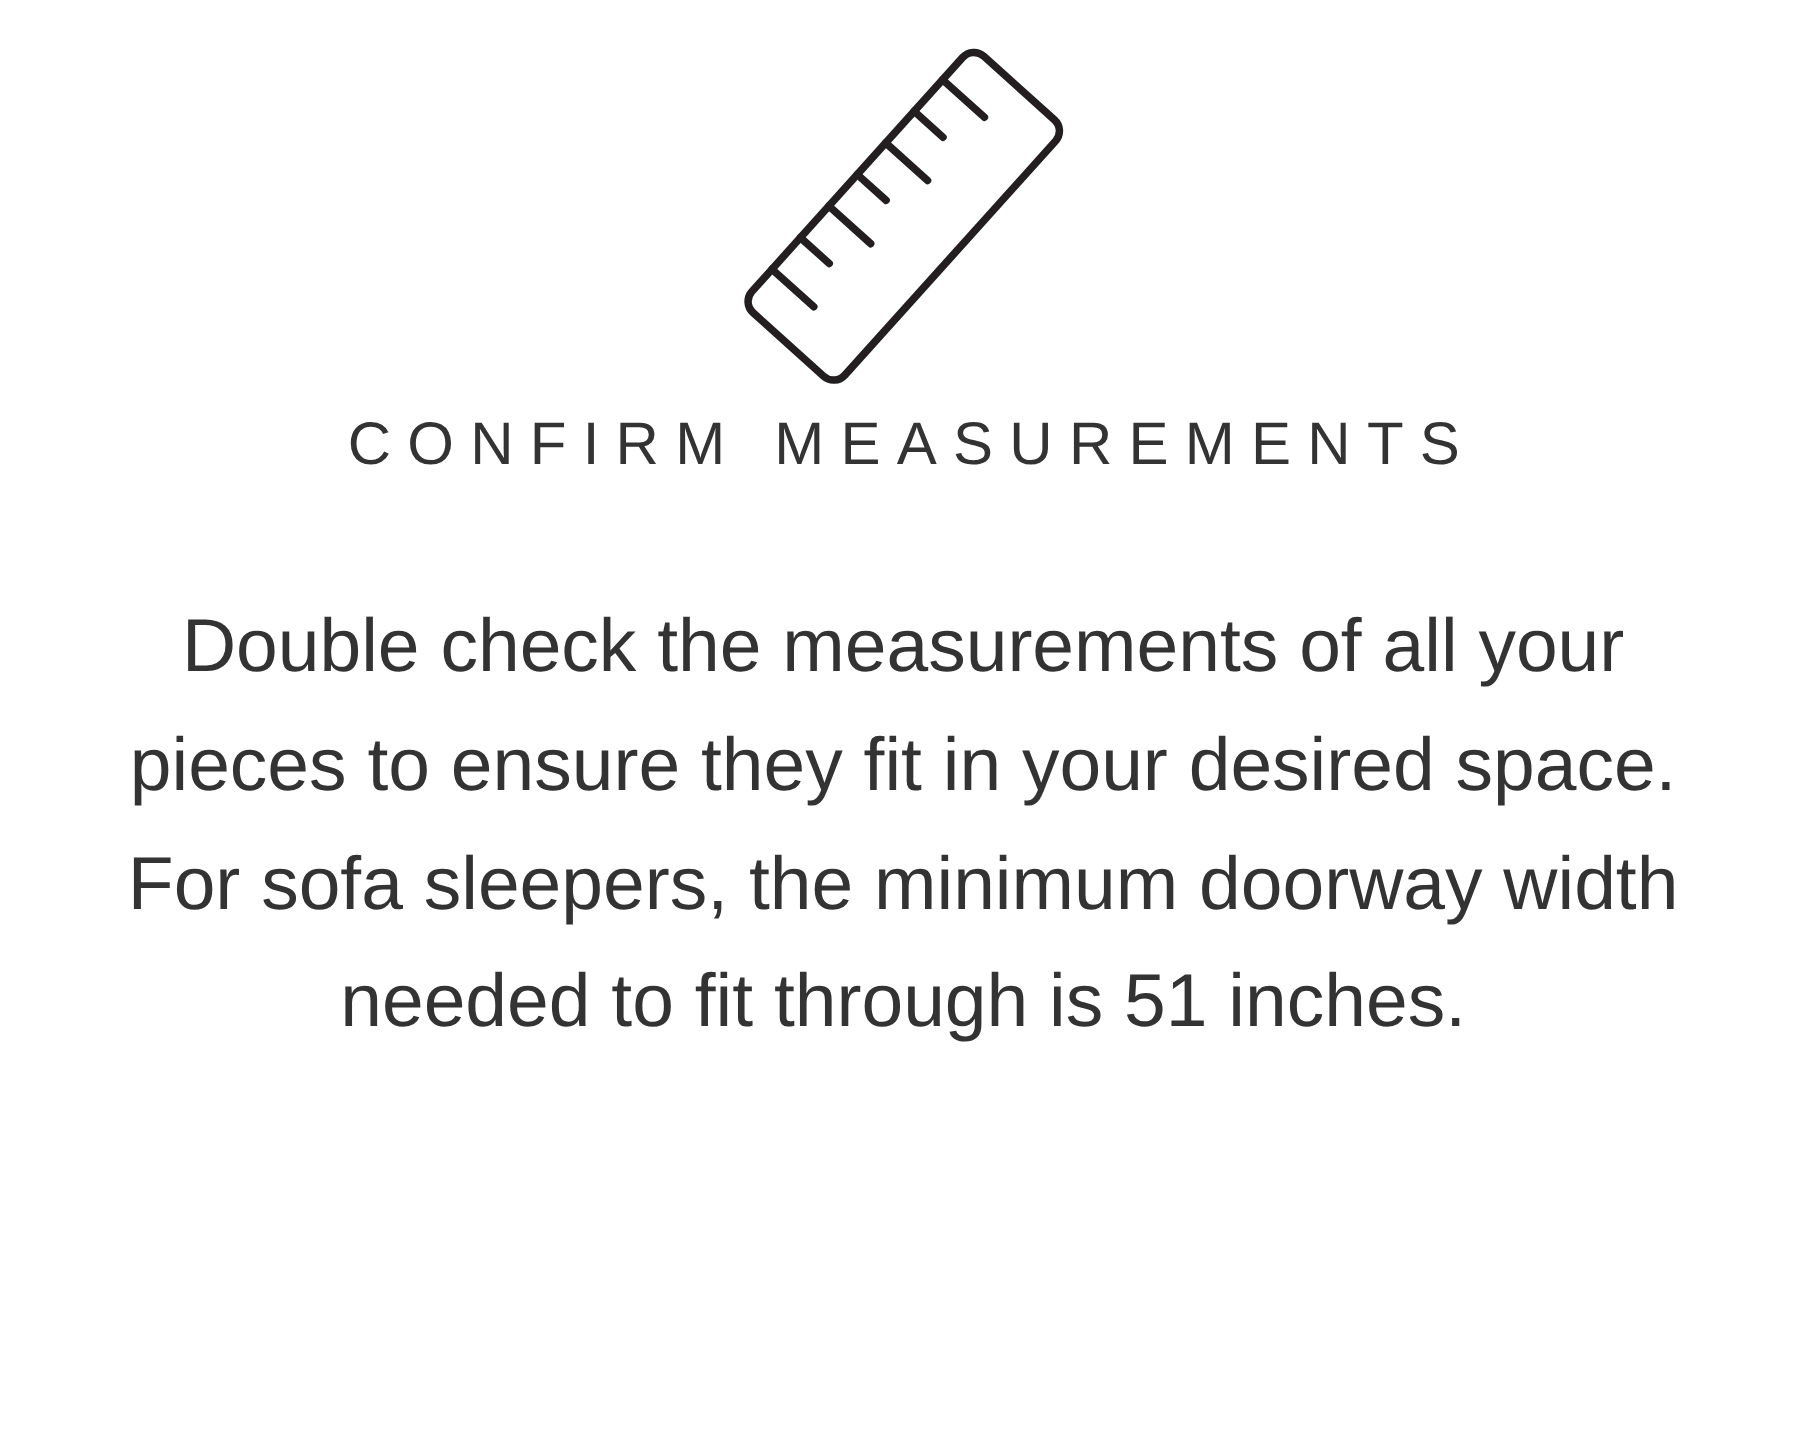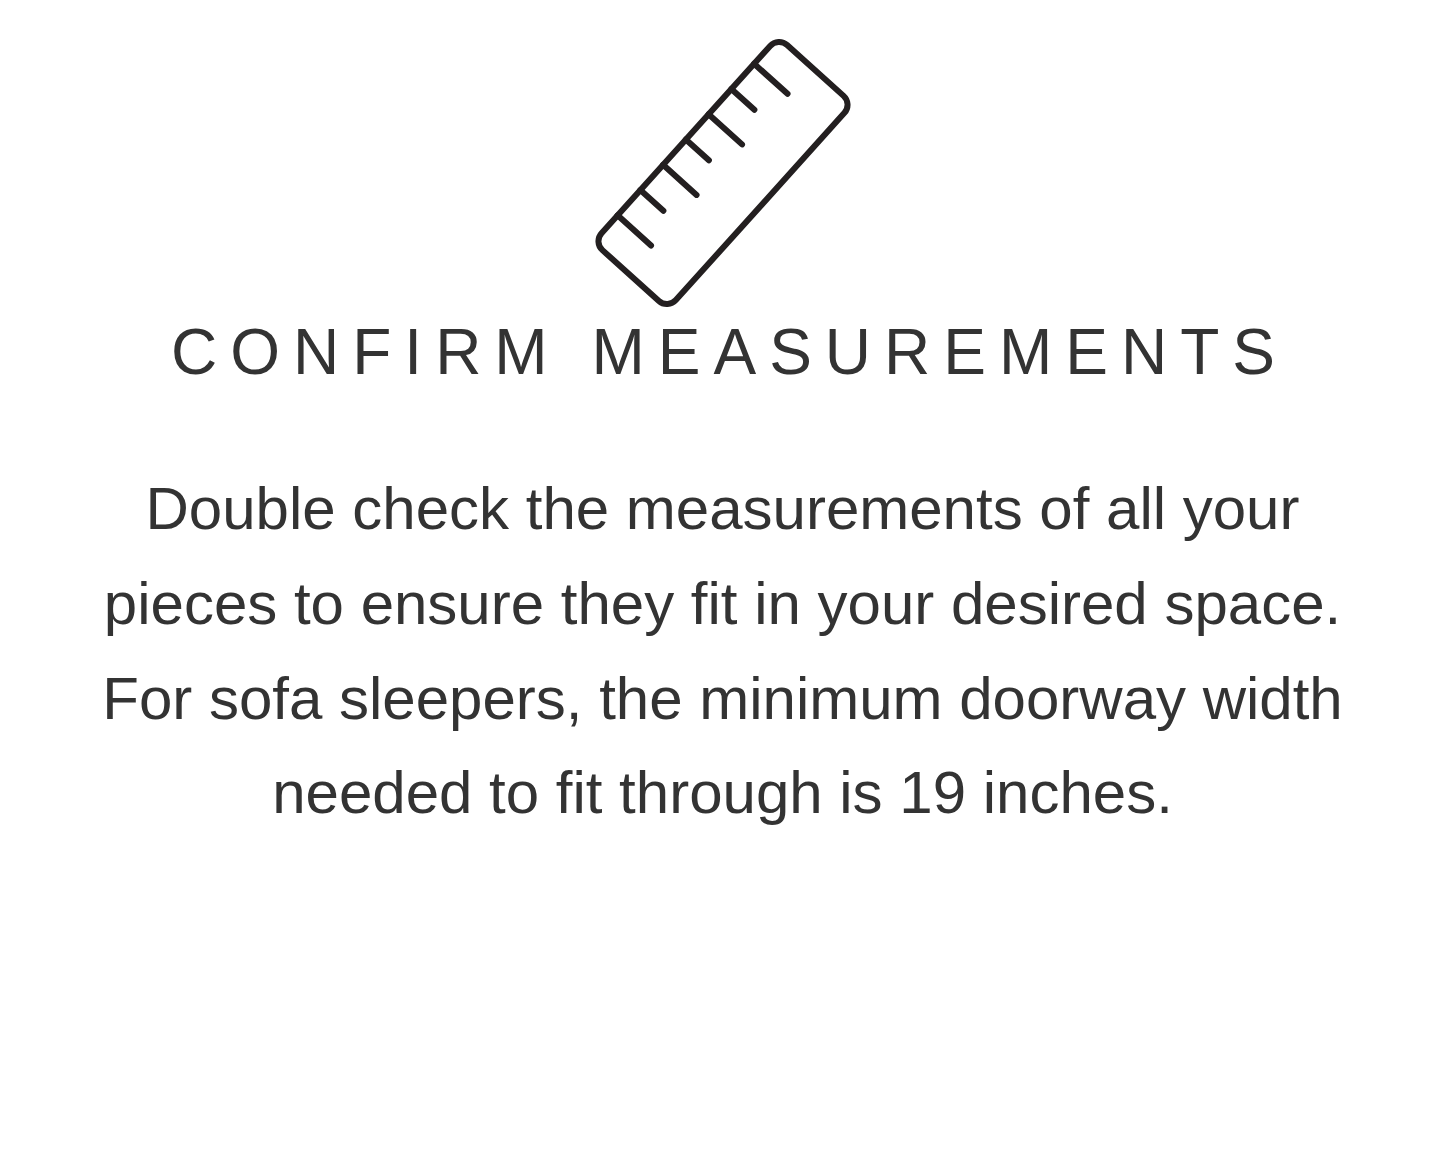--- a/index.html
+++ b/index.html
@@ -24,25 +24,25 @@
     padding-top: 26px;
     height: 320px;
     box-sizing: border-box;
   }
   .ruler-icon {
     display: block;
   }
   .headline {
     text-align: center;
     color: #333333;
-    font-size: 64px;
+    font-size: 48px;
     font-weight: 400;
     letter-spacing: 13px;
     line-height: 1;
-    margin: 0;
+    margin: 12px;
     padding: 0 10px 0 24px;
     white-space: nowrap;
     font-family: "Liberation Sans", sans-serif;
   }
   .body-copy {
     margin: 0;
     padding: 78px 88px 0 88px;
     text-align: center;
     color: #333333;
     font-size: 60px;
@@ -66,15 +66,15 @@
         <line x1="105" y1="150" x2="136" y2="150"></line>
         <line x1="105" y1="184" x2="150" y2="184"></line>
         <line x1="105" y1="218" x2="136" y2="218"></line>
         <line x1="105" y1="252" x2="150" y2="252"></line>
       </g>
     </svg>
   </div>
 
   <h1 class="headline">CONFIRM MEASUREMENTS</h1>
 
-  <p class="body-copy">Double check the measurements of all your pieces to ensure they fit in your desired space. For sofa sleepers, the minimum doorway width needed to fit through is 19 inches.</p>
+  <p class="body-copy">Double check the measurements of all your pieces to ensure they fit in your desired space. For sofa sleepers, the minimum doorway width needed to fit through is 51 inches.</p>
 
 </div>
 
 </body></html>

